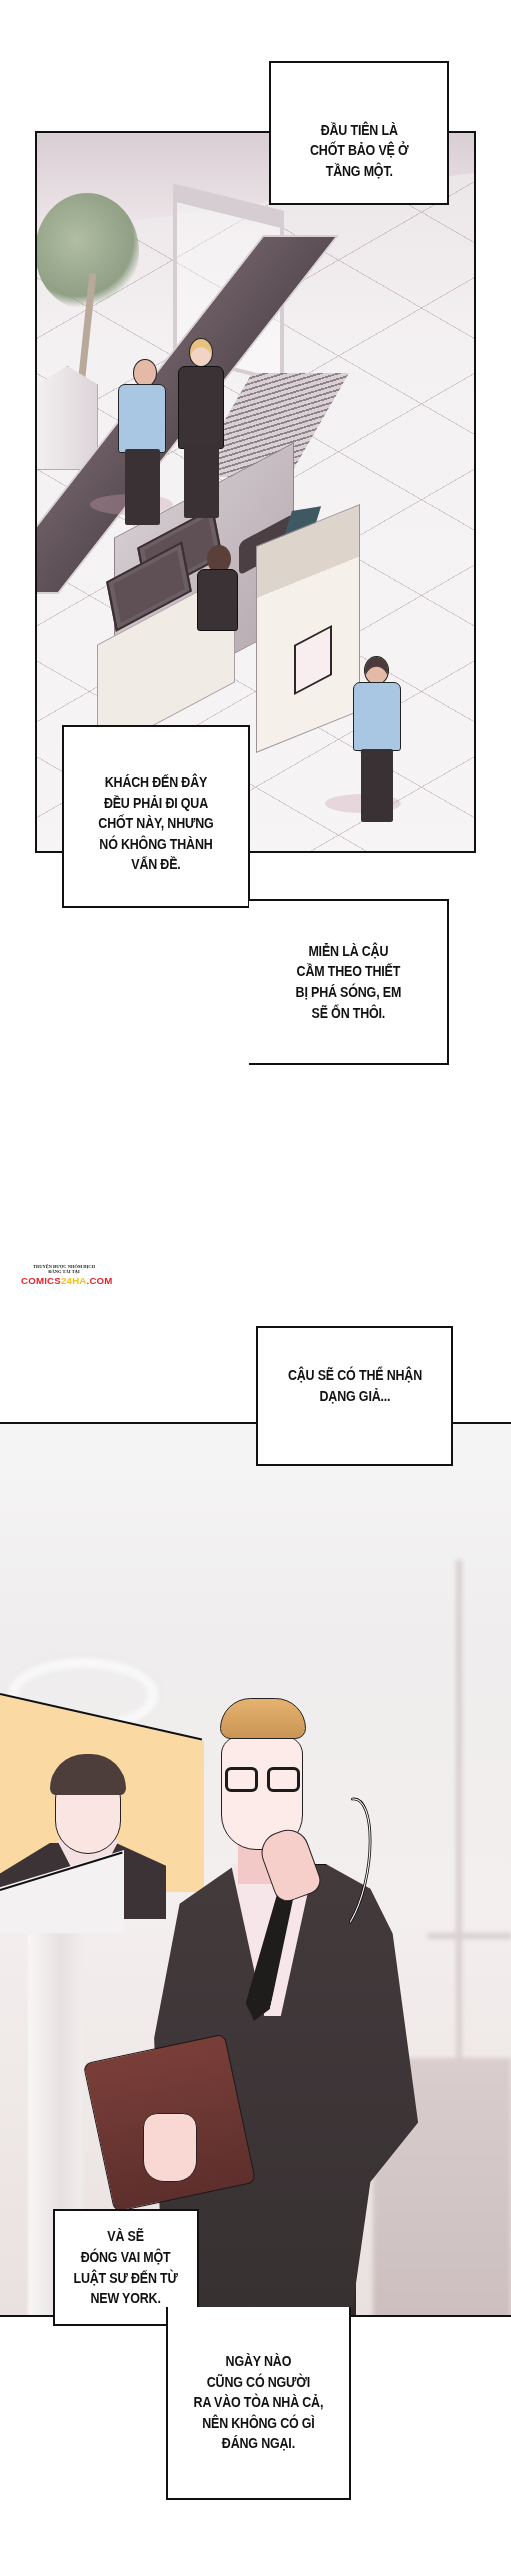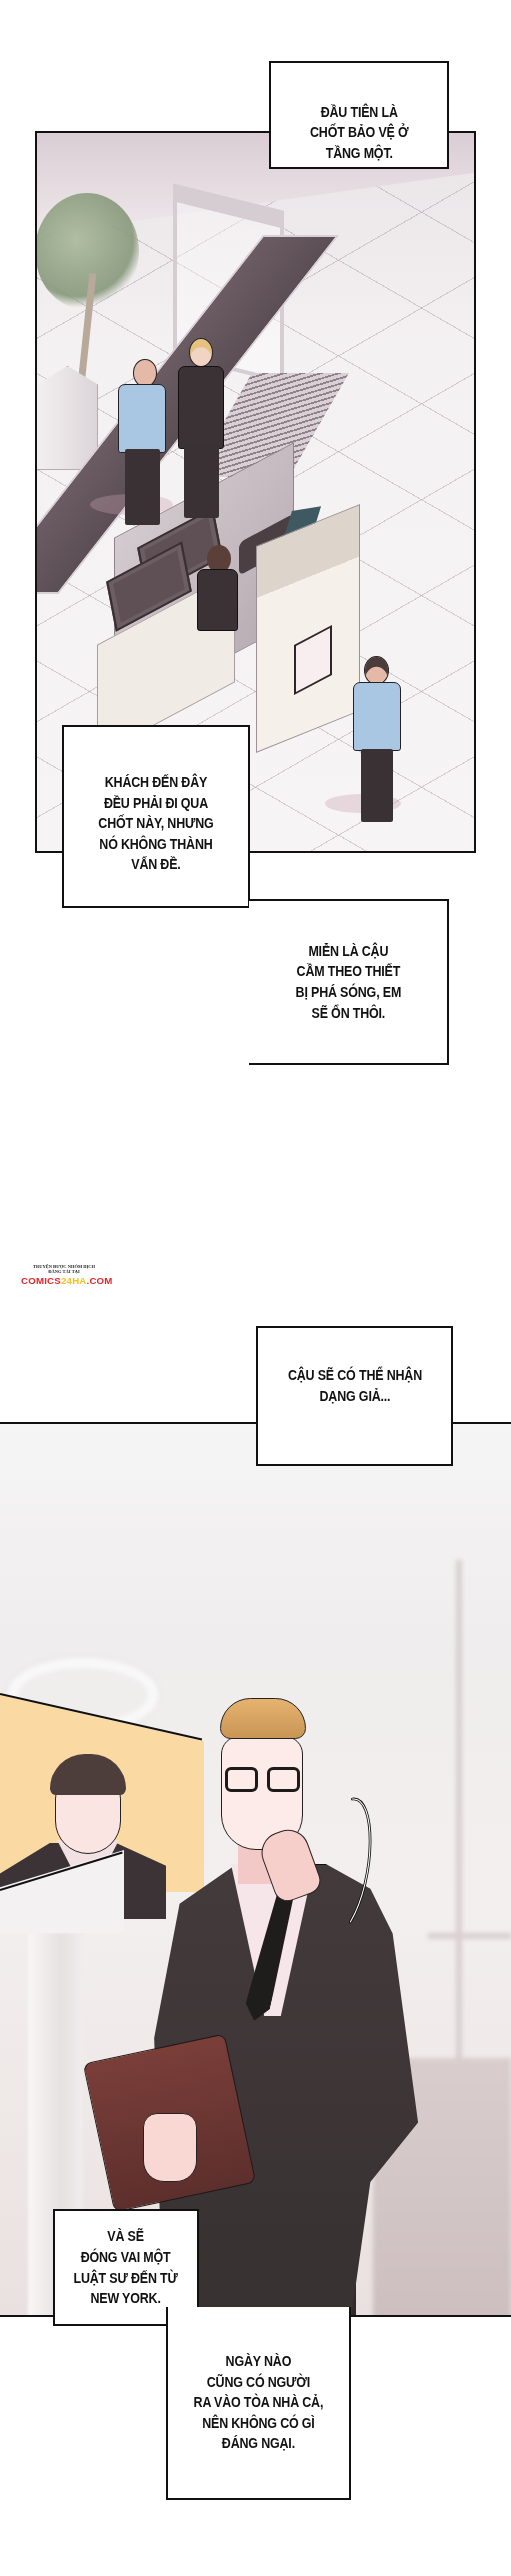--- a/index.html
+++ b/index.html
@@ -150,21 +150,21 @@
   </div>
   <div class="shadow" style="left:290px;top:663px;width:76px;height:19.3px;"></div>
   <div class="person" style="left:318px;top:525px;width:48px;height:166px;">
     <div class="head" style="left:11px;top:0;width:25px;height:29px;background:#e5b9a8;border:1.4px solid #222;box-shadow:inset 0 9.7px 0 #4a3c3a;"></div>
     <div class="torso" style="left:0;top:26px;width:48px;height:69px;background:#a9c7e3;border:1.4px solid #222;"></div>
     <div class="legs" style="left:8.3px;top:93px;width:32px;height:73px;"></div>
   </div>
 </div>
 <div class="frame" style="left:35px;top:131px;width:441px;height:722px;"></div>
 
-<div class="caption" style="left:269px;top:61px;width:180px;height:108px;padding-top:35px;">
+<div class="caption" style="left:269px;top:61px;width:180px;height:144px;padding-top:35px;">
   <p>ĐẦU TIÊN LÀ
 CHỐT BẢO VỆ Ở
 TẦNG MỘT.</p>
 </div>
 <div class="caption" style="left:62px;top:725px;width:188px;height:183px;padding-top:14px;">
   <p>KHÁCH ĐẾN ĐÂY
 ĐỀU PHẢI ĐI QUA
 CHỐT NÀY, NHƯNG
 NÓ KHÔNG THÀNH
 VẤN ĐỀ.</p>

